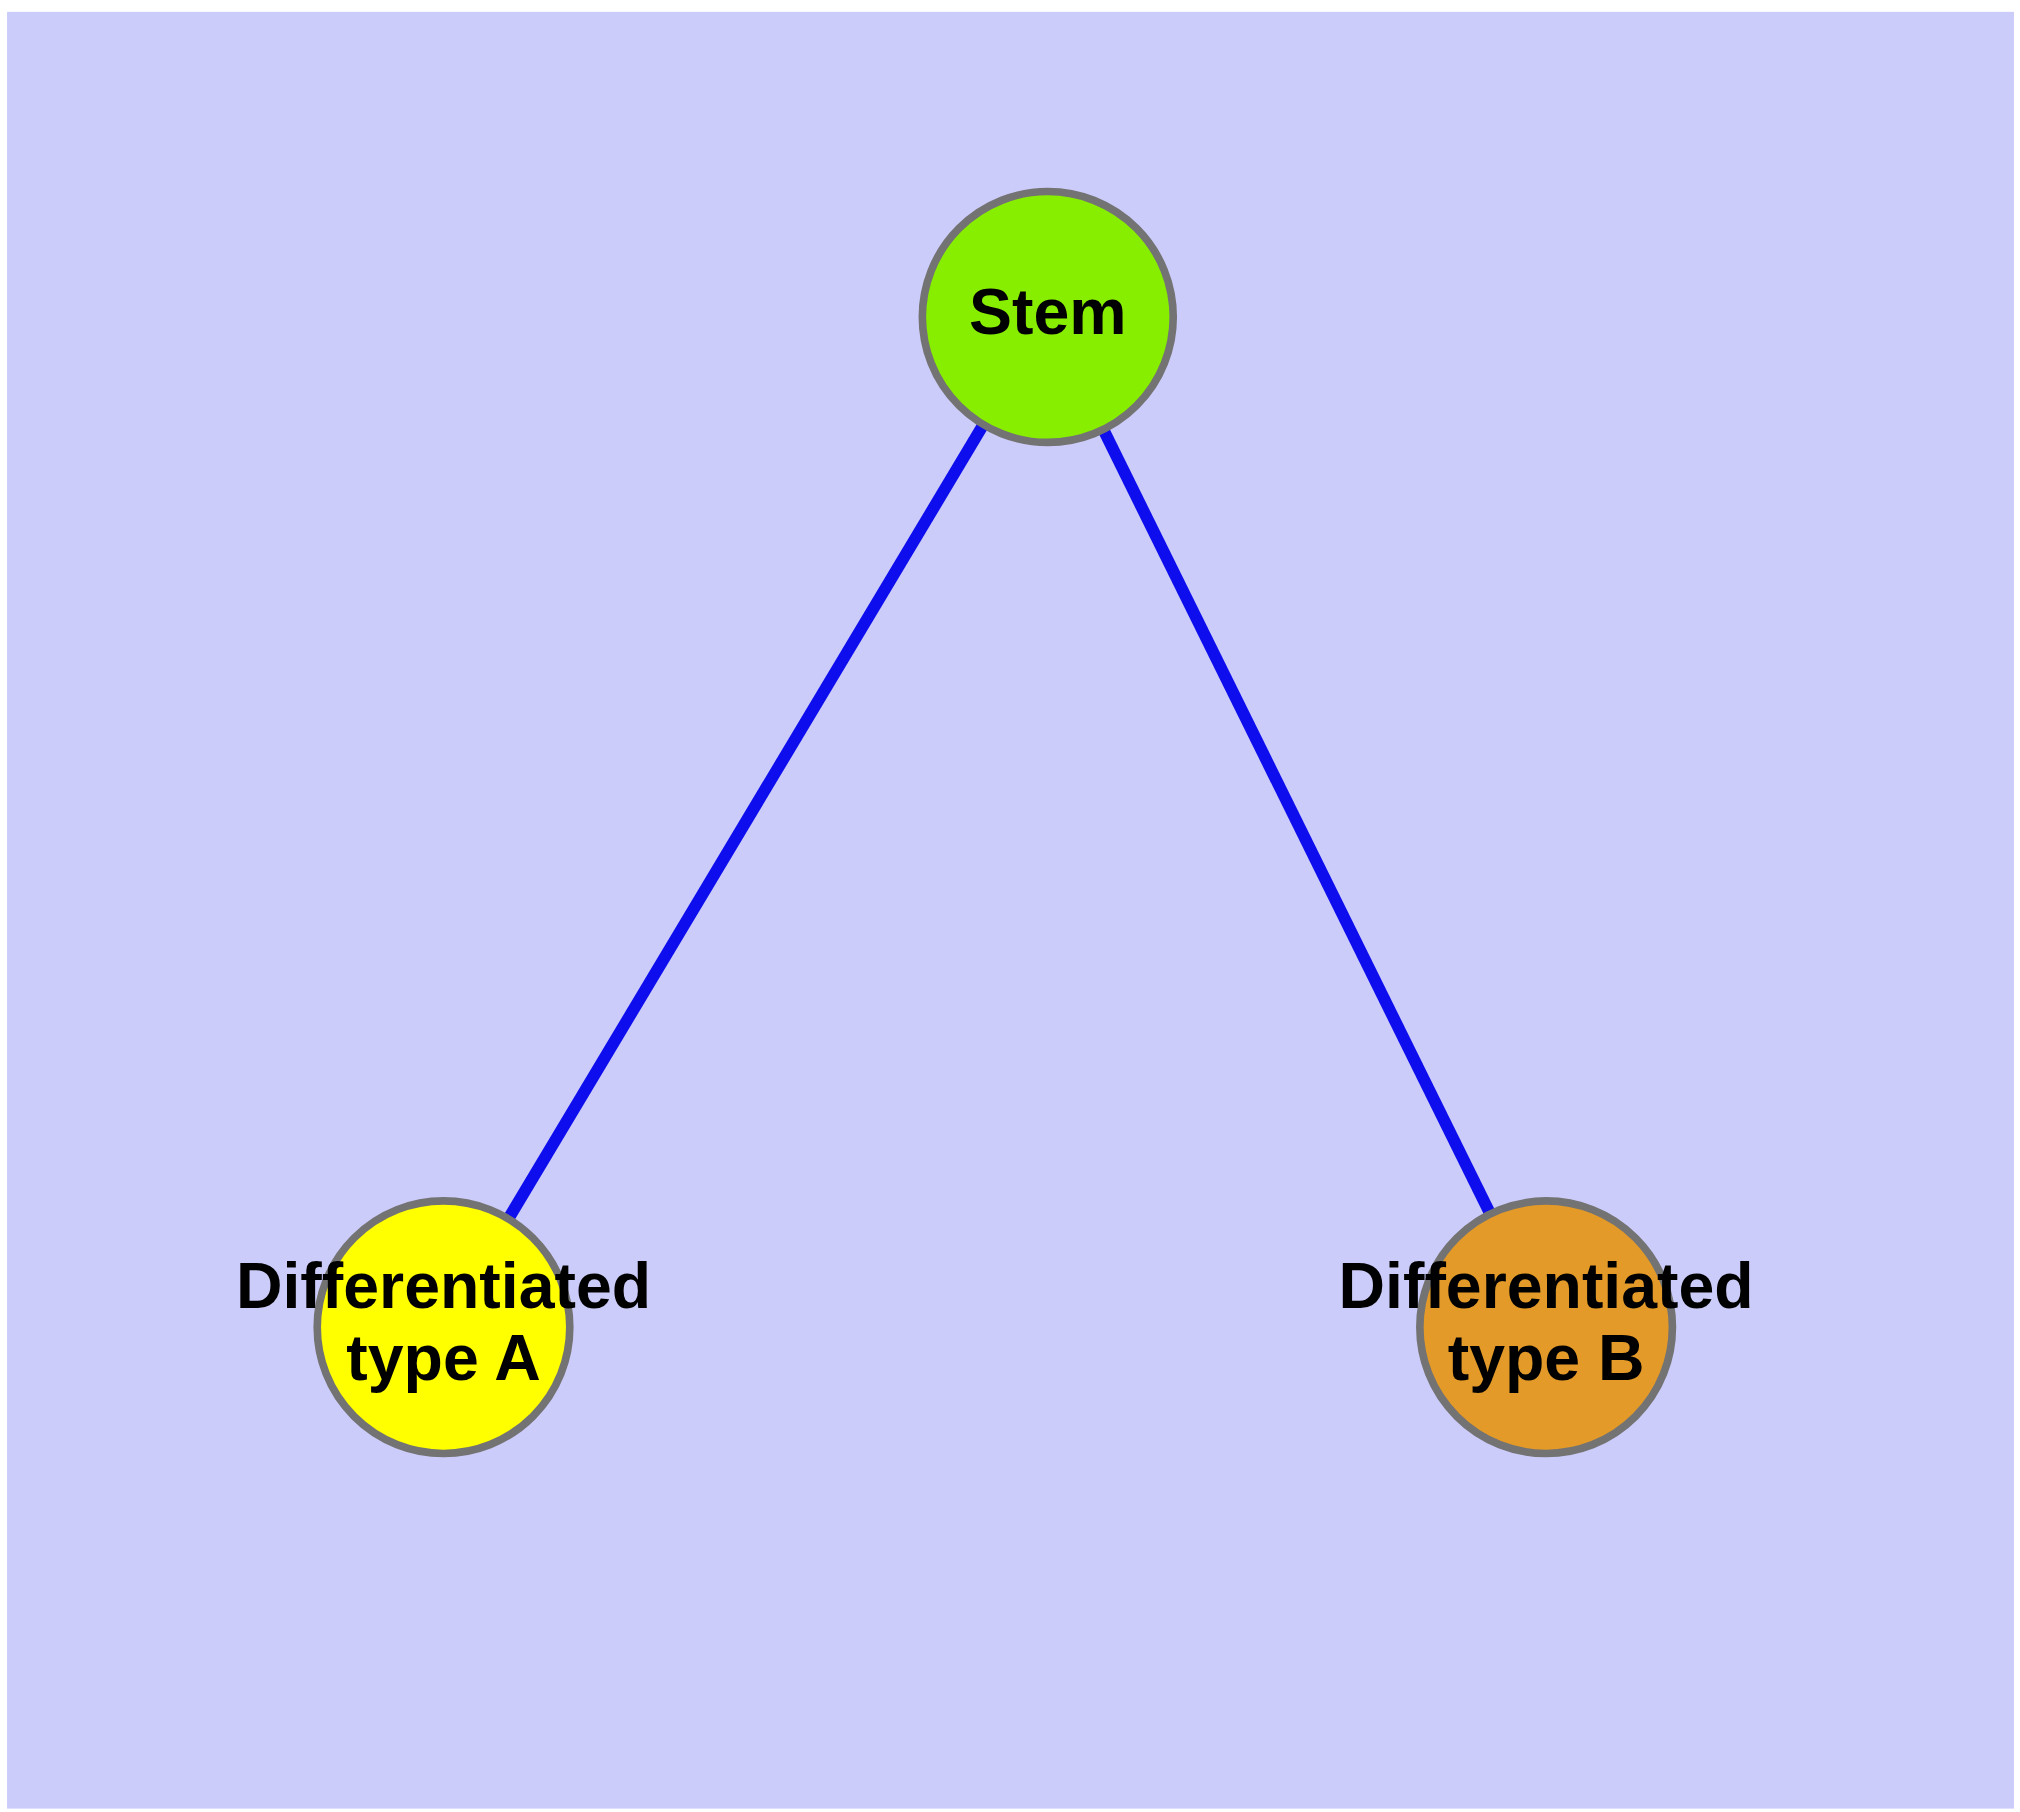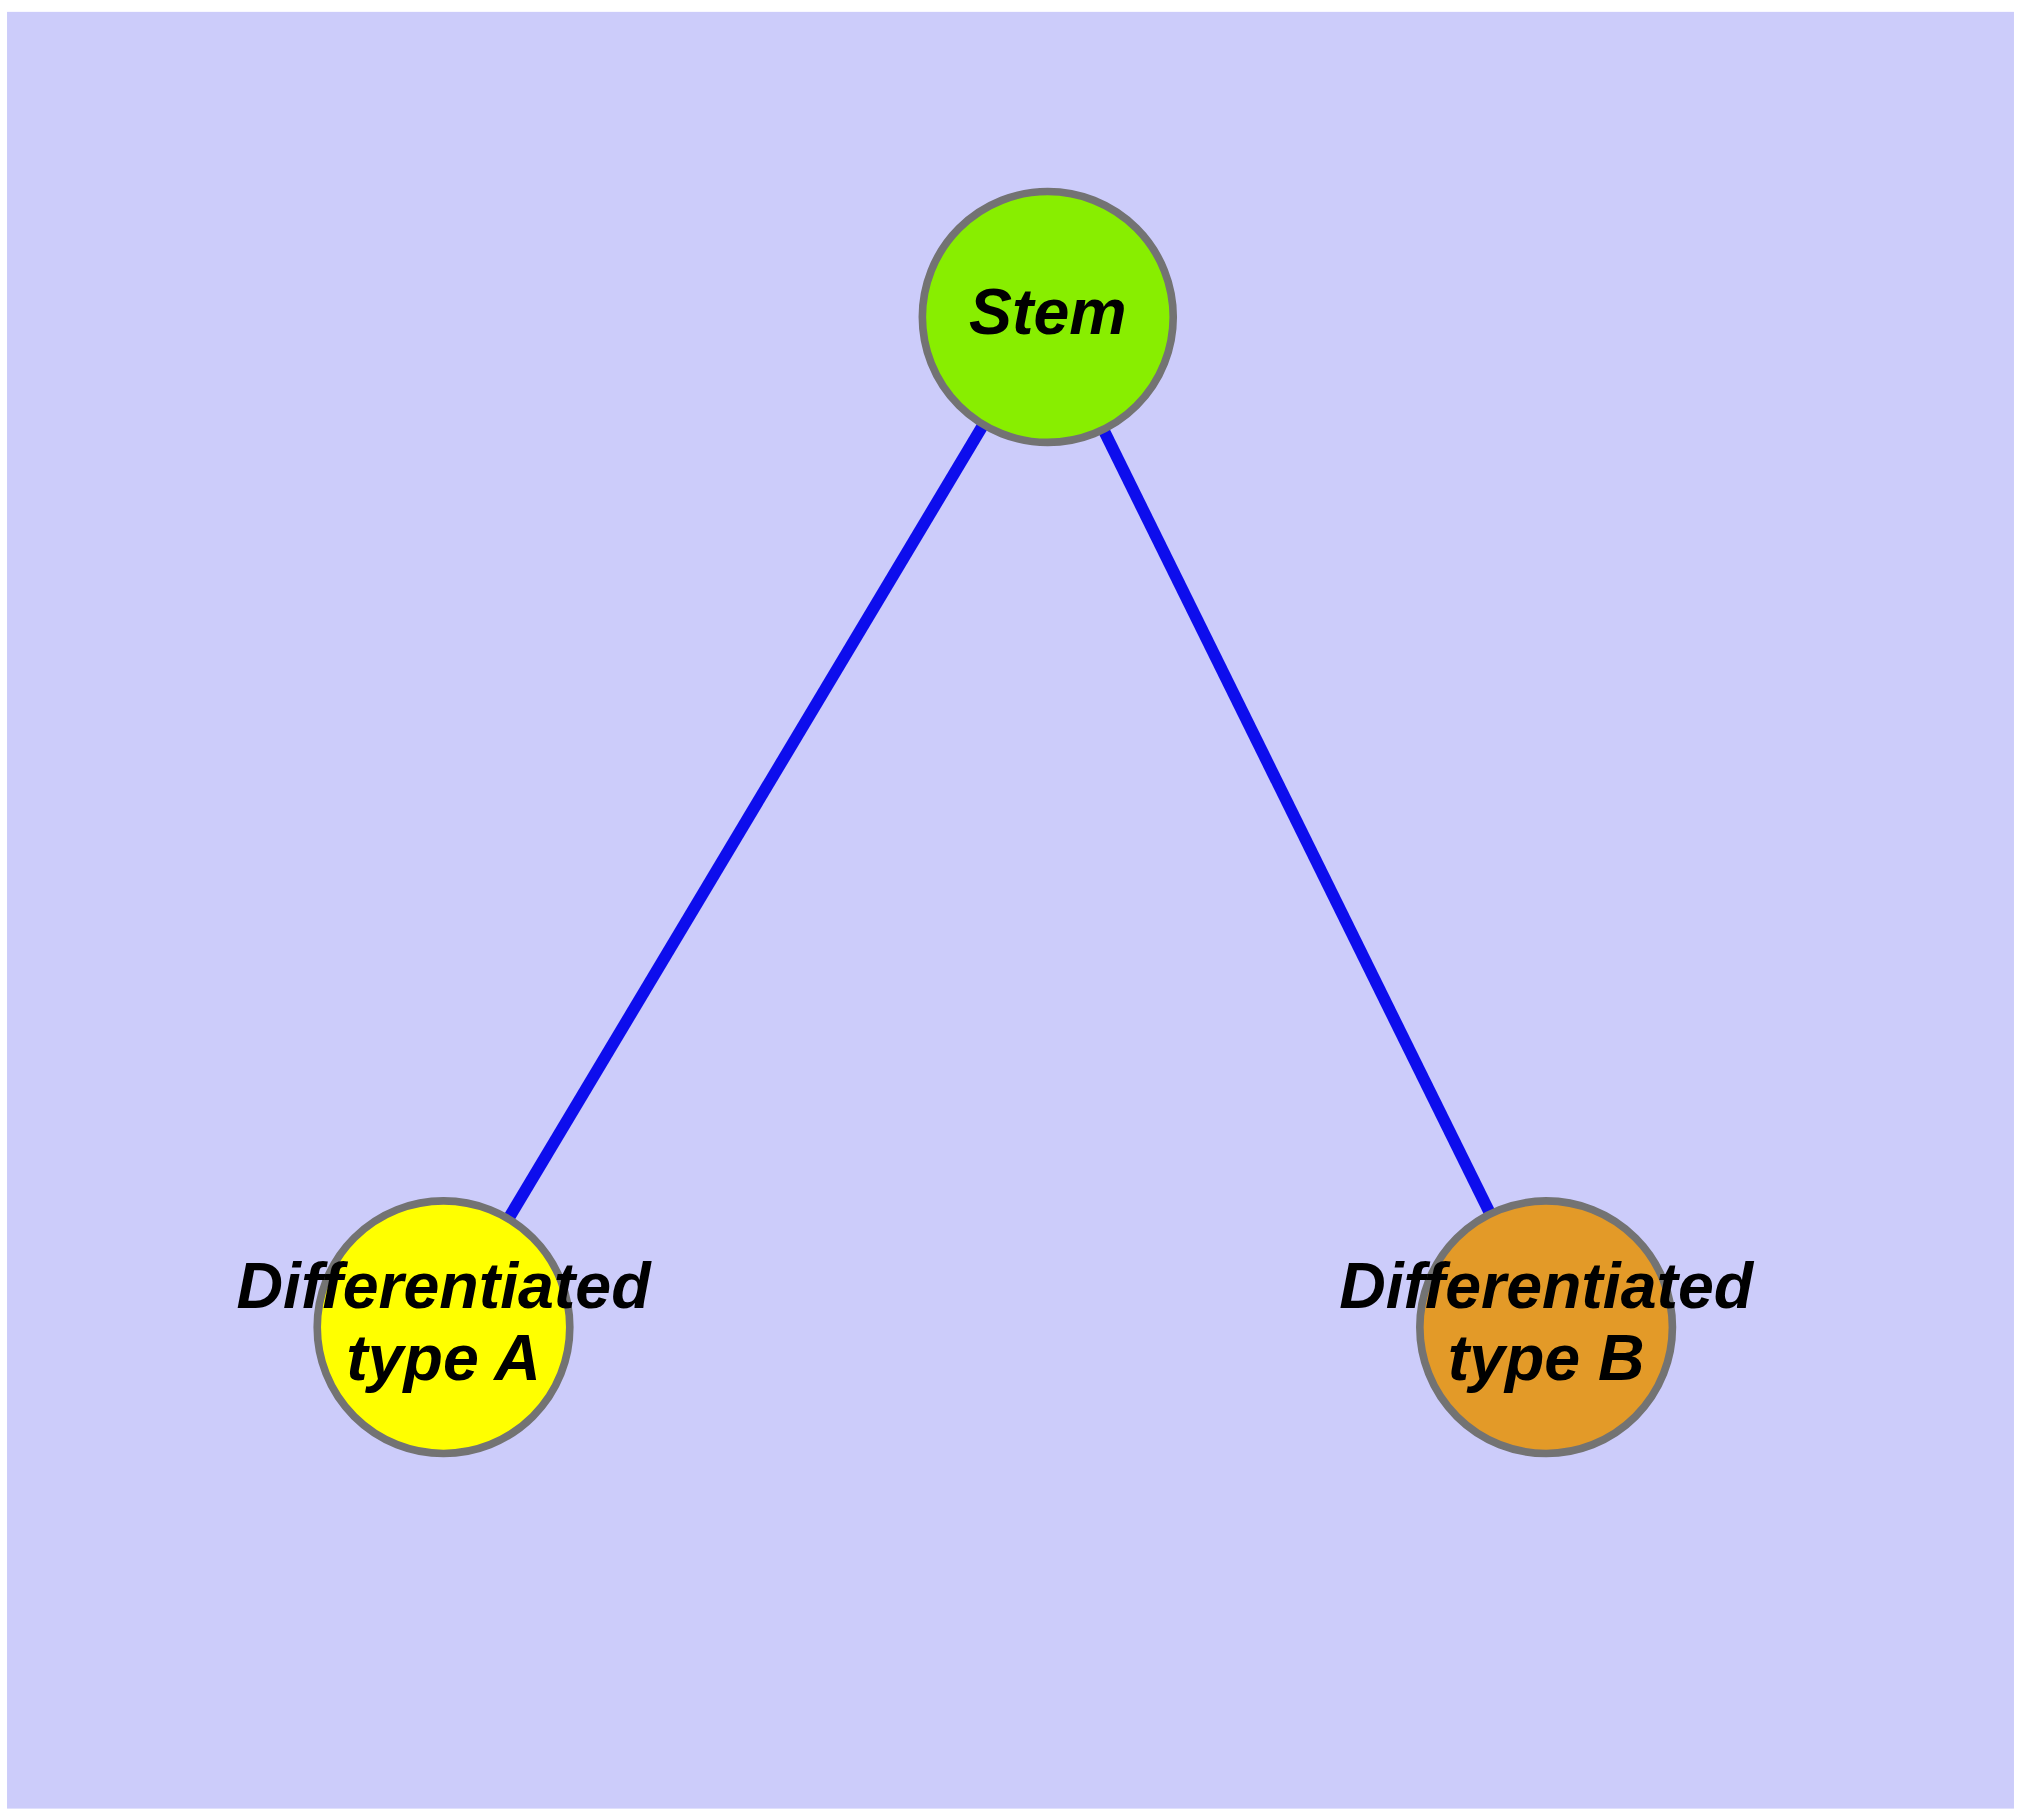--- a/index.html
+++ b/index.html
@@ -11,21 +11,20 @@
     width: 2021px;
     height: 1812px;
     overflow: hidden;
     font-family: "Liberation Sans", sans-serif;
   }
   #canvas-wrap {
     position: relative;
     width: 2021px;
     height: 1812px;
     background: #ffffff;
-    font-style: italic;
   }
   #graph-svg {
     position: absolute;
     left: 0;
     top: 0;
     display: block;
   }
   .node-label {
     font-family: "Liberation Sans", sans-serif;
     font-weight: bold;

